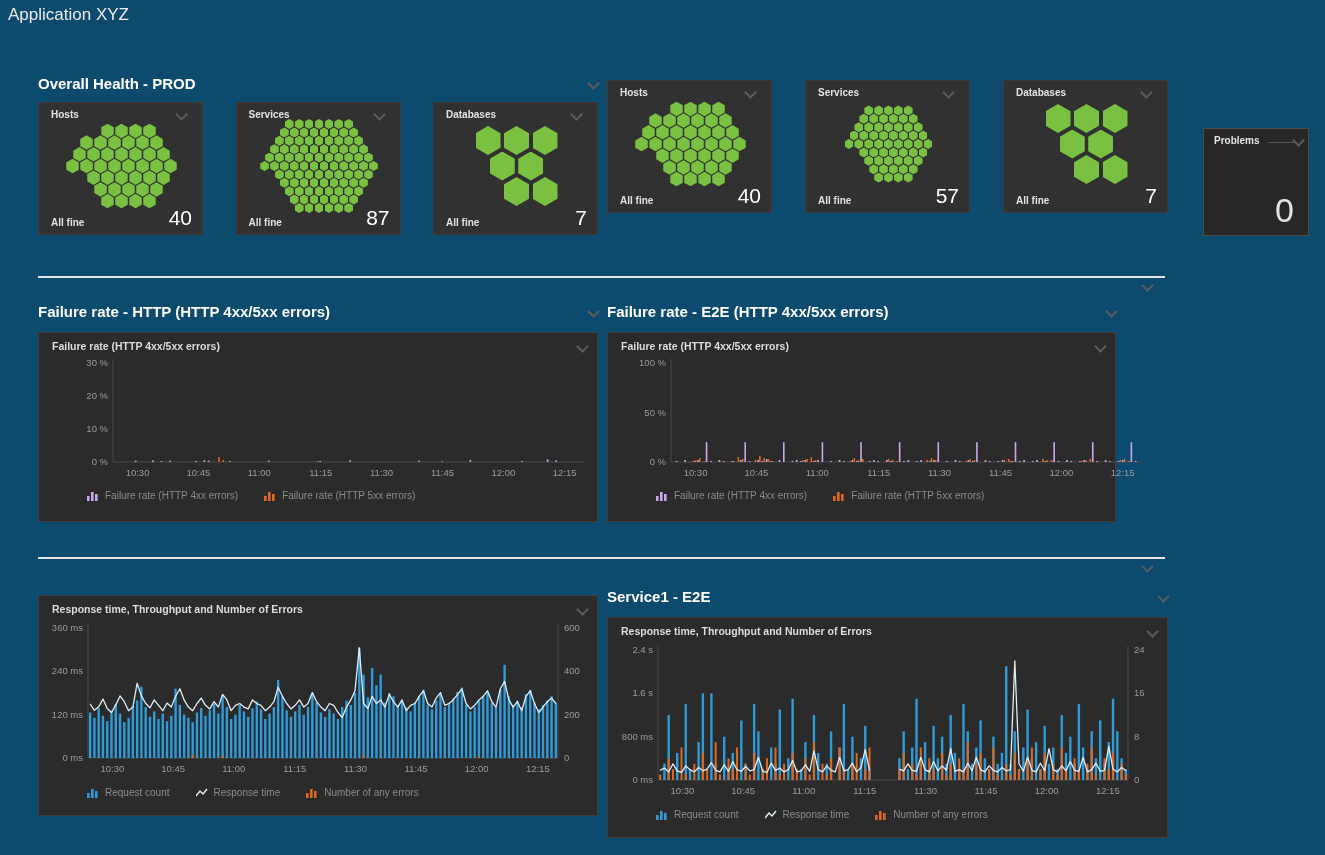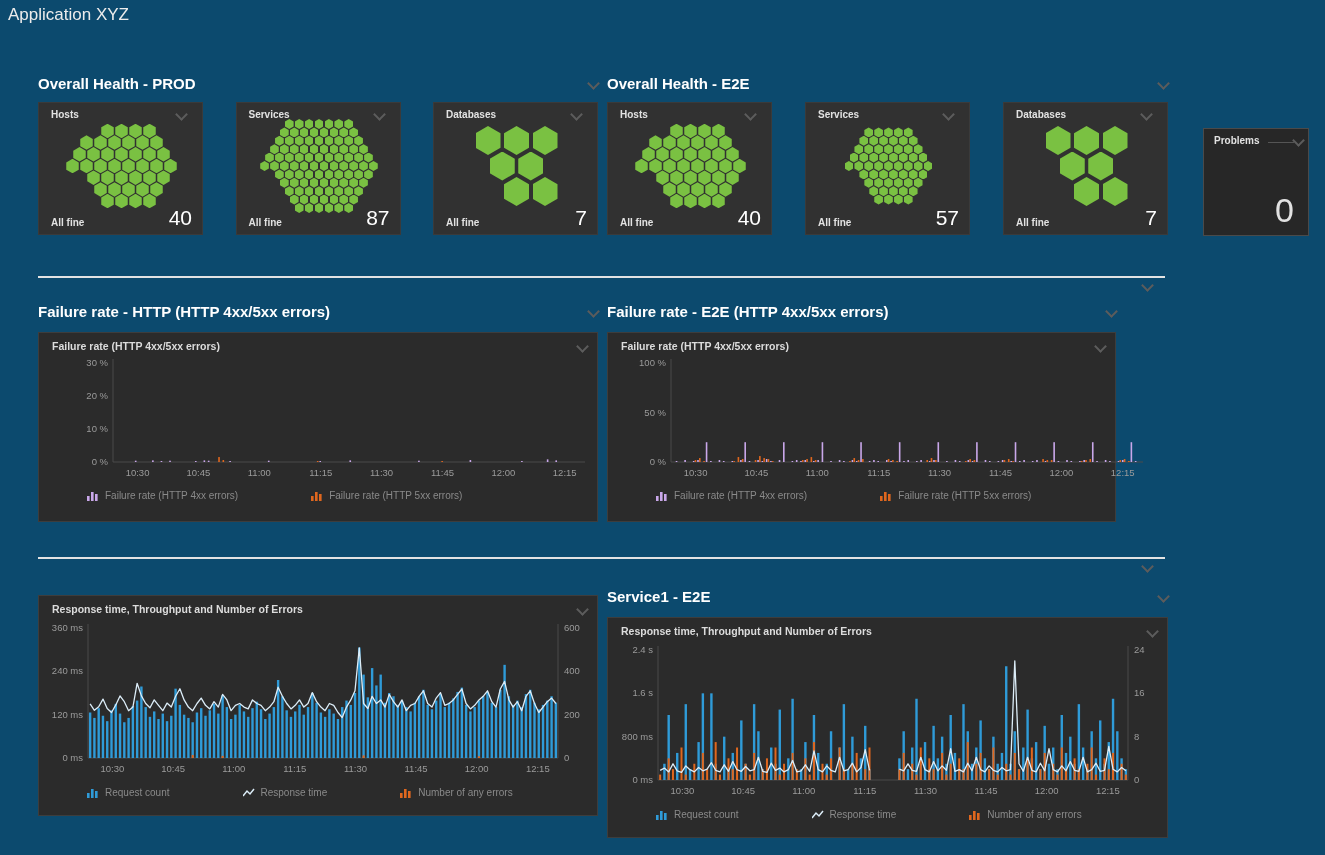--- a/index.html
+++ b/index.html
@@ -21,21 +21,21 @@
   .tile-count{font-size:21px;font-weight:400;color:#ffffff;line-height:1;}
   .problems-tile{position:absolute;left:1203px;top:128px;width:106px;height:108px;background:#272727;border:1px solid #4a4a4a;box-sizing:border-box;}
   .problems-dash{display:inline-block;width:26px;height:1px;background:#555;margin-left:8px;margin-bottom:3px;}
   .problems-count{position:absolute;right:14px;bottom:8px;font-size:34px;font-weight:300;color:#e2e2e2;line-height:1;}
   .divider{position:absolute;left:38px;width:1127px;height:2px;background:#e3e3e3;}
   .chart-sec{position:absolute;}
   .chart-tile{position:relative;margin-top:10px;background:#2b2b2b;border:1px solid #3d3d3d;box-sizing:border-box;}
   .chart-head{display:flex;justify-content:space-between;align-items:center;padding:7px 10px 0 13px;}
   .chart-title{font-size:10.5px;font-weight:700;color:#dcdcdc;}
   .plot{display:block;margin:2px auto 0 auto;}
-  .legend{display:flex;align-items:center;padding-left:48px;margin-top:2px;gap:47px;}
+  .legend{display:flex;align-items:center;padding-left:48px;margin-top:2px;}
   .legend-item{display:flex;align-items:center;margin-right:26px;cursor:pointer;}
   .legend-item svg{margin-right:6px;}
   .legend-label{font-size:10px;color:#8a8a8a;}
 </style>
 </head>
 <body>
 <div id="page">
 
 <h1>Application XYZ</h1>
 
@@ -222,24 +222,20 @@
           </div>
           <div class="tile-foot">
             <span class="tile-status">All fine</span>
             <span class="tile-count">7</span>
           </div>
         </div>
       </div>
 </section>
 
 <section class="abs" style="left:607px;top:72px;width:561px">
-  <div class="sec-head">
-    <span class="sec-title">Overall Health - E2E</span>
-    <span class="chev"></span>
-  </div>
   <div class="tile-row">
         <div class="tile">
           <div class="tile-head">
             <span class="tile-label">Hosts</span>
             <span class="chev"></span>
           </div>
           <div class="hex-cluster">
             <div class="hex" style="width: 12.5px; height: 14.5px; left: 83.25px; top: 33.75px; background: rgb(122, 193, 66);"></div>
             <div class="hex" style="width: 12.5px; height: 14.5px; left: 69.25px; top: 33.75px; background: rgb(122, 193, 66);"></div>
             <div class="hex" style="width: 12.5px; height: 14.5px; left: 76.25px; top: 22.05px; background: rgb(122, 193, 66);"></div>

